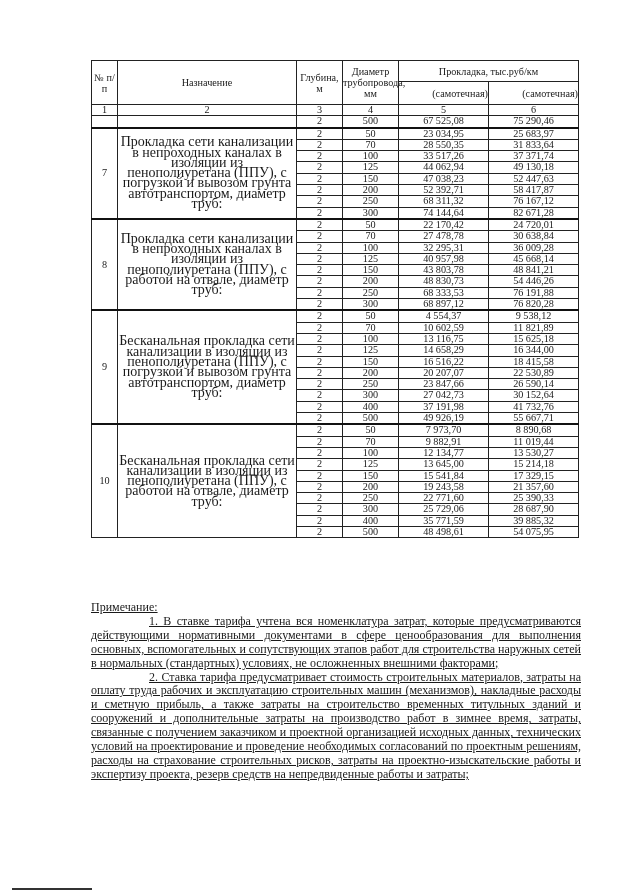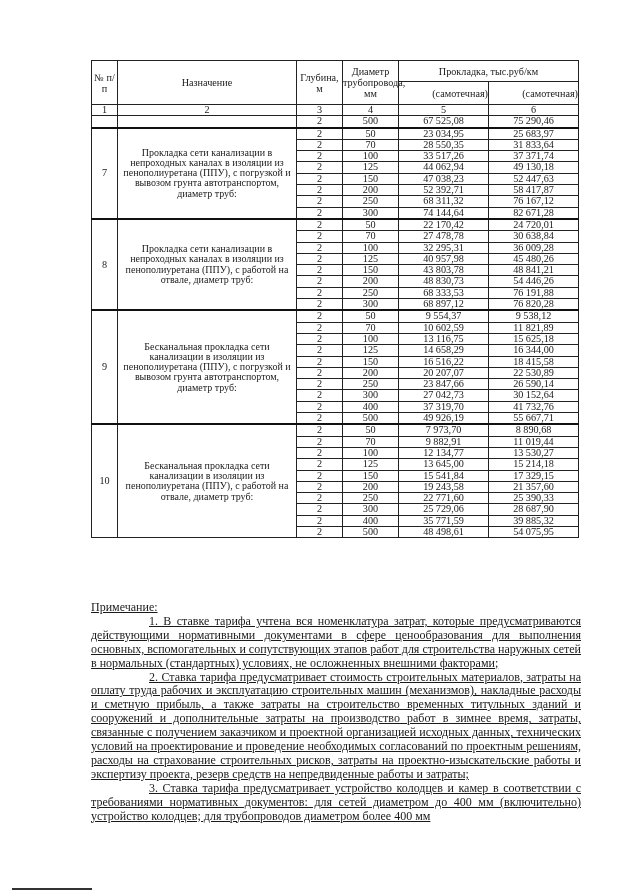--- a/index.html
+++ b/index.html
@@ -8,21 +8,21 @@
   .page { position:absolute; left:0; top:0; width:640px; height:896px; }
   table.tariff { position:absolute; left:91px; top:60px; width:487px;
                  border-collapse:collapse; table-layout:fixed; font-size:10.2px; }
   table.tariff td, table.tariff th { border:1px solid #222; padding:0; text-align:center;
                  vertical-align:middle; font-weight:normal; line-height:10.3px; }
   table.tariff th { line-height:11px; }
   tr.data td { height:10.3px; }
   tr.hdr1 th { height:20px; }
   tr.hdr2 th { height:22px;text-align:right; }
   tr.colnum td { height:9.5px; }
-  td.desc { font-size:10px; line-height:12.5px; padding:0 2px; }
+  td.desc { font-size:14px; line-height:12.5px; padding:0 2px; }
   tr.grpstart td { border-top:2px solid #111; }
   .notes { position:absolute; left:91px; top:601px; width:490px; font-size:12px;
            line-height:13.9px; text-align:justify;text-decoration:underline; }
   .notes p { margin:0; }
   .notes p.item { text-indent:58px; }
   .notes .title { margin-bottom:0; }
   .footline { position:absolute; left:12px; top:888px; width:80px; height:1.5px; background:#333; }
 </style>
 </head>
 <body>
@@ -134,21 +134,21 @@
         <tr class="data">
           <td>2</td>
           <td>100</td>
           <td>32 295,31</td>
           <td>36 009,28</td>
         </tr>
         <tr class="data">
           <td>2</td>
           <td>125</td>
           <td>40 957,98</td>
-          <td>45 480,26</td>
+          <td>45 668,14</td>
         </tr>
         <tr class="data">
           <td>2</td>
           <td>150</td>
           <td>43 803,78</td>
           <td>48 841,21</td>
         </tr>
         <tr class="data">
           <td>2</td>
           <td>200</td>
@@ -165,21 +165,21 @@
           <td>2</td>
           <td>300</td>
           <td>68 897,12</td>
           <td>76 820,28</td>
         </tr>
         <tr class="data grpstart">
           <td rowspan="10">9</td>
           <td rowspan="10" class="desc">Бесканальная прокладка сети канализации в изоляции из пенополиуретана (ППУ), с погрузкой и вывозом грунта автотранспортом, диаметр труб:</td>
           <td>2</td>
           <td>50</td>
-          <td>9 554,37</td>
+          <td>4 554,37</td>
           <td>9 538,12</td>
         </tr>
         <tr class="data">
           <td>2</td>
           <td>70</td>
           <td>10 602,59</td>
           <td>11 821,89</td>
         </tr>
         <tr class="data">
           <td>2</td>
@@ -213,21 +213,21 @@
         </tr>
         <tr class="data">
           <td>2</td>
           <td>300</td>
           <td>27 042,73</td>
           <td>30 152,64</td>
         </tr>
         <tr class="data">
           <td>2</td>
           <td>400</td>
-          <td>37 319,70</td>
+          <td>37 191,98</td>
           <td>41 732,76</td>
         </tr>
         <tr class="data">
           <td>2</td>
           <td>500</td>
           <td>49 926,19</td>
           <td>55 667,71</td>
         </tr>
         <tr class="data grpstart">
           <td rowspan="10">10</td>
@@ -291,17 +291,16 @@
           <td>48 498,61</td>
           <td>54 075,95</td>
         </tr>
       </tbody>
   </table>
 
   <div class="notes">
     <p class="title">Примечание:</p>
     <p class="item">1. В ставке тарифа учтена вся номенклатура затрат, которые предусматриваются действующими нормативными документами в сфере ценообразования для выполнения основных, вспомогательных и сопутствующих этапов работ для строительства наружных сетей в нормальных (стандартных) условиях, не осложненных внешними факторами;</p>
     <p class="item">2. Ставка тарифа предусматривает стоимость строительных материалов, затраты на оплату труда рабочих и эксплуатацию строительных машин (механизмов), накладные расходы и сметную прибыль, а также затраты на строительство временных титульных зданий и сооружений и дополнительные затраты на производство работ в зимнее время, затраты, связанные с получением заказчиком и проектной организацией исходных данных, технических условий на проектирование и проведение необходимых согласований по проектным решениям, расходы на страхование строительных рисков, затраты на проектно-изыскательские работы и экспертизу проекта, резерв средств на непредвиденные работы и затраты;</p>
-    <p class="item">3. Ставка тарифа предусматривает устройство колодцев и камер в соответствии с требованиями нормативных документов: для сетей диаметром до 400 мм (включительно) устройство колодцев; для трубопроводов диаметром более 400 мм</p>
   </div>
 
   <div class="footline"></div>
 </div>
 
 </body></html>

